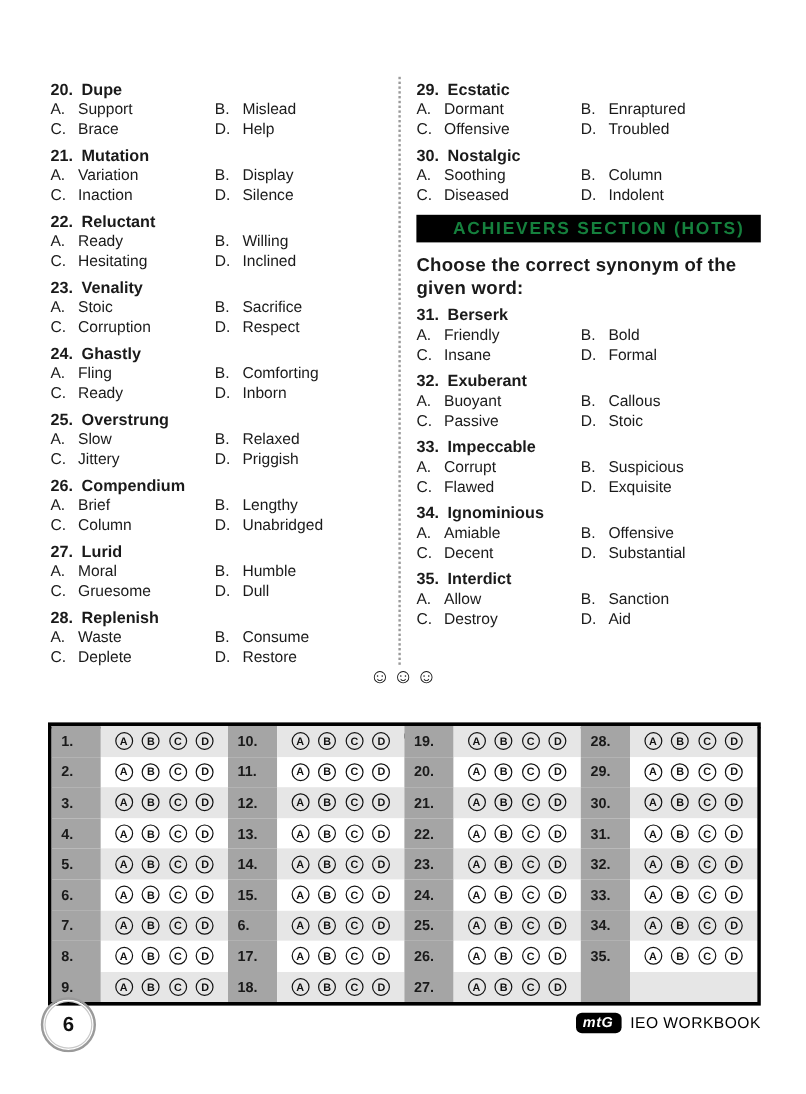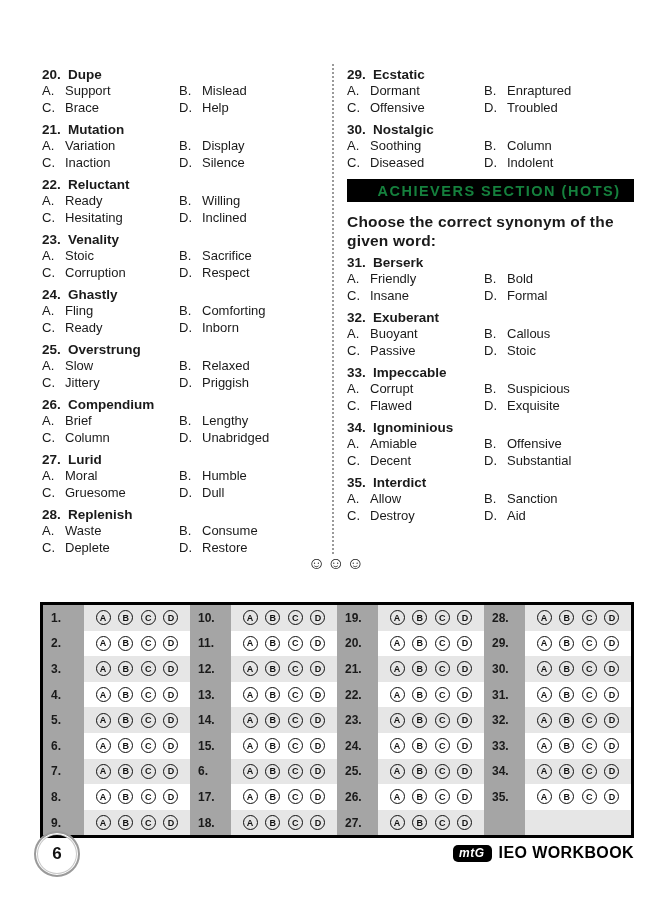--- a/index.html
+++ b/index.html
@@ -53,21 +53,21 @@
   .page-number{
     position:absolute;left:34px;top:831px;width:42px;height:42px;border-radius:50%;
     border:2.5px solid #9a9a9a;display:flex;align-items:center;justify-content:center;
     font-weight:bold;font-size:17px;color:#111;box-shadow:inset 0 0 0 1px #fff, inset 0 0 0 2px #c9c9c9;
   }
   .footer{position:absolute;right:38px;top:844px;display:flex;align-items:center;text-align:right;}
   .brand-badge{
     background:#000;color:#fff;font-weight:bold;font-style:italic;font-size:12px;
     border-radius:5px;padding:1px 7px 2px 6px;letter-spacing:0.5px;
   }
-  .footer-title{font-weight:bold;font-size:16px;letter-spacing:0.4px;margin-left:7px;color:#000;}
+  .footer-title{font-weight:normal;font-size:13px;letter-spacing:0.4px;margin-left:7px;color:#000;}
 </style>
 </head>
 <body>
 
 <div class="page">
 
   <div class="qa-area">
     <div class="col col-left" id="col-left">
         <div class="question">
           <div class="q-title">

